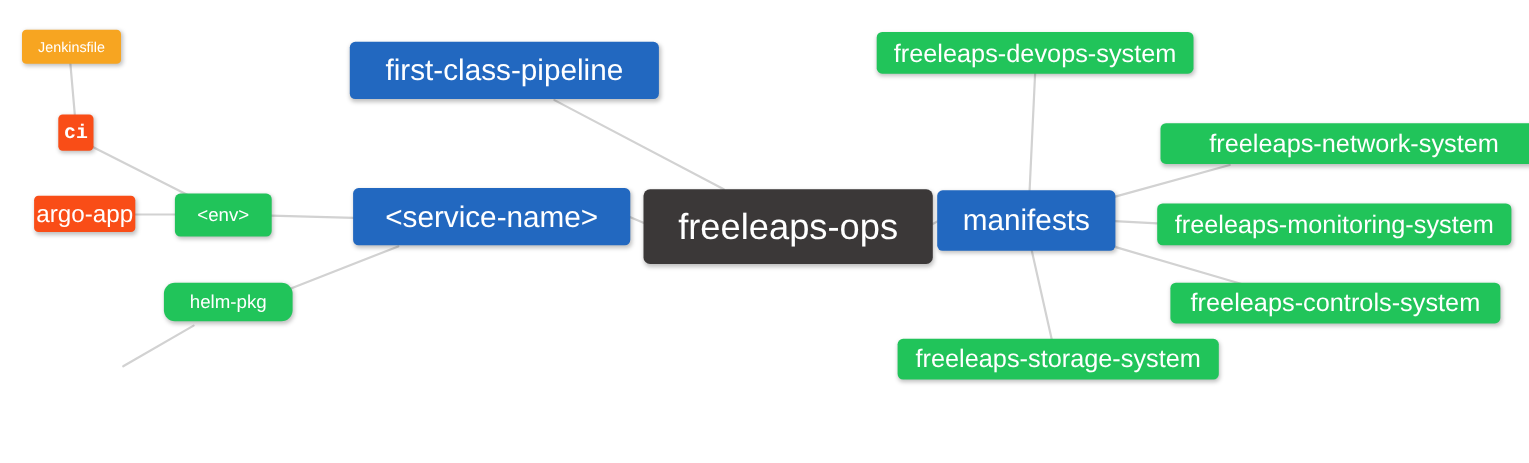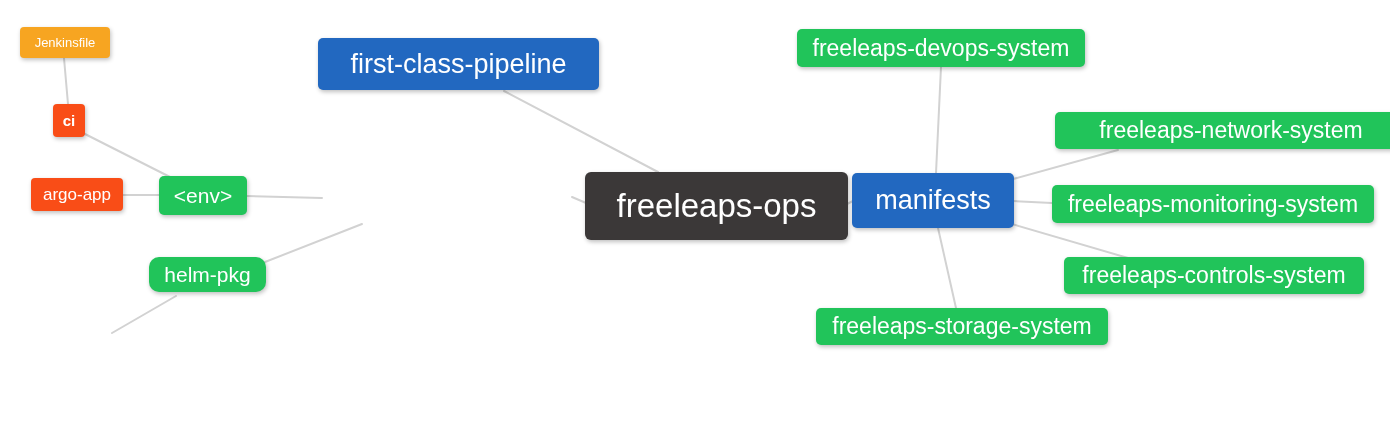--- a/index.html
+++ b/index.html
@@ -28,23 +28,23 @@
     justify-content: center;
     box-sizing: border-box;
     color: #ffffff;
     border-radius: 5px;
     box-shadow: 1px 2px 4px rgba(0,0,0,0.25);
     white-space: nowrap;
     cursor: pointer;
     user-select: none;
   }
   .tier-xs  { font-size: 13px; border-radius: 4px; }
-  .tier-sm  { font-size: 15px; font-weight: 700; border-radius: 4px; }
-  .tier-md  { font-size: 17px; border-radius: 4px; }
-  .tier-lg  { font-size: 21px; }
+  .tier-sm  { font-size: 18px; font-weight: 700; border-radius: 4px; font-family: Liberation Mono, monospace; }
+  .tier-md  { font-size: 22px; border-radius: 4px; }
+  .tier-lg  { font-size: 17px; }
   .tier-sys { font-size: 23px; }
   .tier-xl  { font-size: 27px; }
   .tier-xxl { font-size: 33px; border-radius: 6px; }
 </style>
 </head>
 <body>
 
 <div class="canvas">
   <svg class="edges" xmlns="http://www.w3.org/2000/svg">
       <line x1="64" y1="58" x2="68" y2="104" stroke="#D2D2D2" stroke-width="2" stroke-linecap="round"></line>
@@ -62,20 +62,21 @@
       <line x1="1012" y1="224" x2="1128" y2="258" stroke="#D2D2D2" stroke-width="2" stroke-linecap="round"></line>
       <line x1="938" y1="228" x2="956" y2="308" stroke="#D2D2D2" stroke-width="2" stroke-linecap="round"></line>
     </svg>
 
 <div class="node tier-xs" style="left: 20px; top: 27px; width: 90px; height: 31px; background: rgb(247, 165, 33); color: rgb(255, 255, 255);">Jenkinsfile</div>
     <div class="node tier-sm" style="left: 53px; top: 104px; width: 32px; height: 33px; background: rgb(249, 77, 23); color: rgb(255, 255, 255);">ci</div>
     <div class="node tier-md" style="left: 31px; top: 178px; width: 92px; height: 33px; background: rgb(249, 77, 23); color: rgb(255, 255, 255);">argo-app</div>
     <div class="node tier-lg" style="left: 159px; top: 176px; width: 88px; height: 39px; background: rgb(33, 196, 90); color: rgb(255, 255, 255);">&lt;env&gt;</div>
     <div class="node tier-lg" style="left: 149px; top: 257px; width: 117px; height: 35px; background: rgb(33, 196, 90); color: rgb(255, 255, 255); border-radius: 10px;">helm-pkg</div>
     <div class="node tier-xl" style="left: 318px; top: 38px; width: 281px; height: 52px; background: rgb(34, 104, 192); color: rgb(255, 255, 255);">first-class-pipeline</div>
+    <div class="node tier-xl" style="left: 321px; top: 171px; width: 252px; height: 52px; background: rgb(34, 104, 192); color: rgb(255, 255, 255);">&lt;service-name&gt;</div>
     <div class="node tier-xxl" style="left: 585px; top: 172px; width: 263px; height: 68px; background: rgb(59, 56, 56); color: rgb(255, 255, 255);">freeleaps-ops</div>
     <div class="node tier-xl" style="left: 852px; top: 173px; width: 162px; height: 55px; background: rgb(34, 104, 192); color: rgb(255, 255, 255);">manifests</div>
     <div class="node tier-sys" style="left: 797px; top: 29px; width: 288px; height: 38px; background: rgb(33, 196, 90); color: rgb(255, 255, 255);">freeleaps-devops-system</div>
     <div class="node tier-sys" style="left: 1055px; top: 112px; width: 352px; height: 37px; background: rgb(33, 196, 90); color: rgb(255, 255, 255);">freeleaps-network-system</div>
     <div class="node tier-sys" style="left: 1052px; top: 185px; width: 322px; height: 38px; background: rgb(33, 196, 90); color: rgb(255, 255, 255);">freeleaps-monitoring-system</div>
     <div class="node tier-sys" style="left: 1064px; top: 257px; width: 300px; height: 37px; background: rgb(33, 196, 90); color: rgb(255, 255, 255); text-align: center;">freeleaps-controls-system</div>
     <div class="node tier-sys" style="left: 816px; top: 308px; width: 292px; height: 37px; background: rgb(33, 196, 90); color: rgb(255, 255, 255);">freeleaps-storage-system</div>
   </div>
 
 </body></html>

